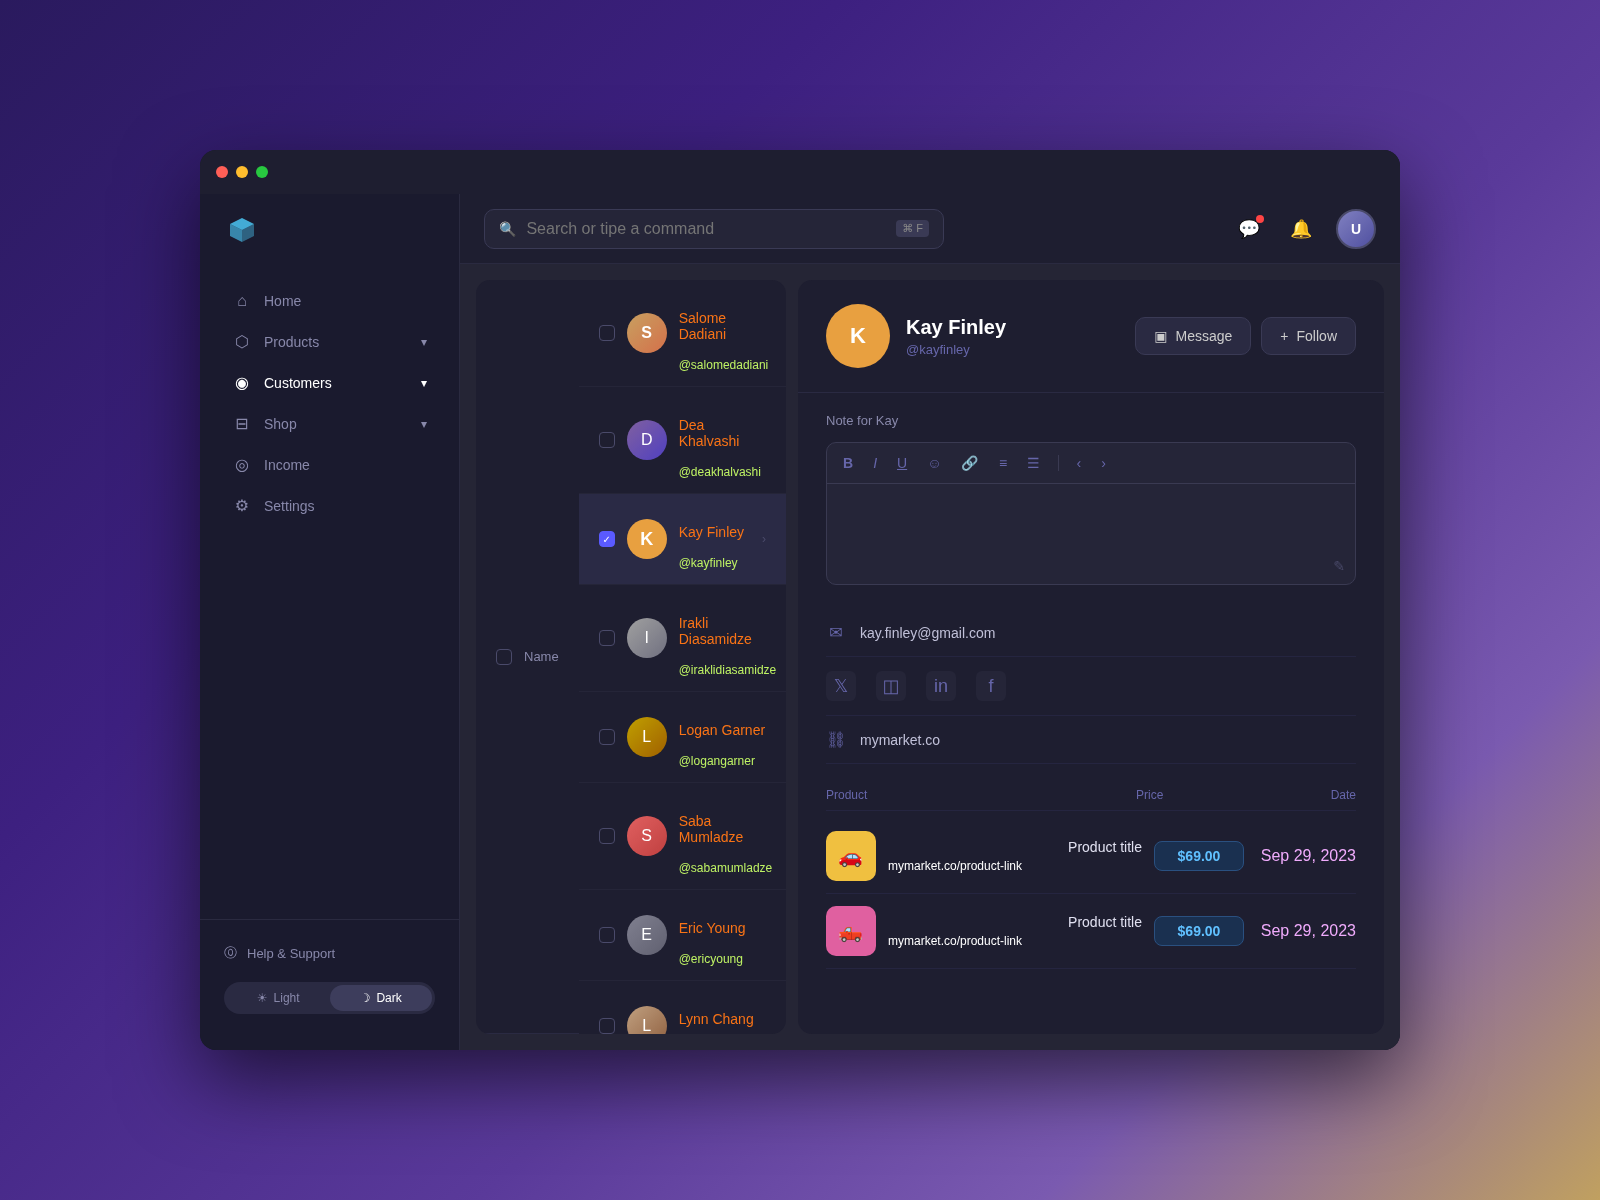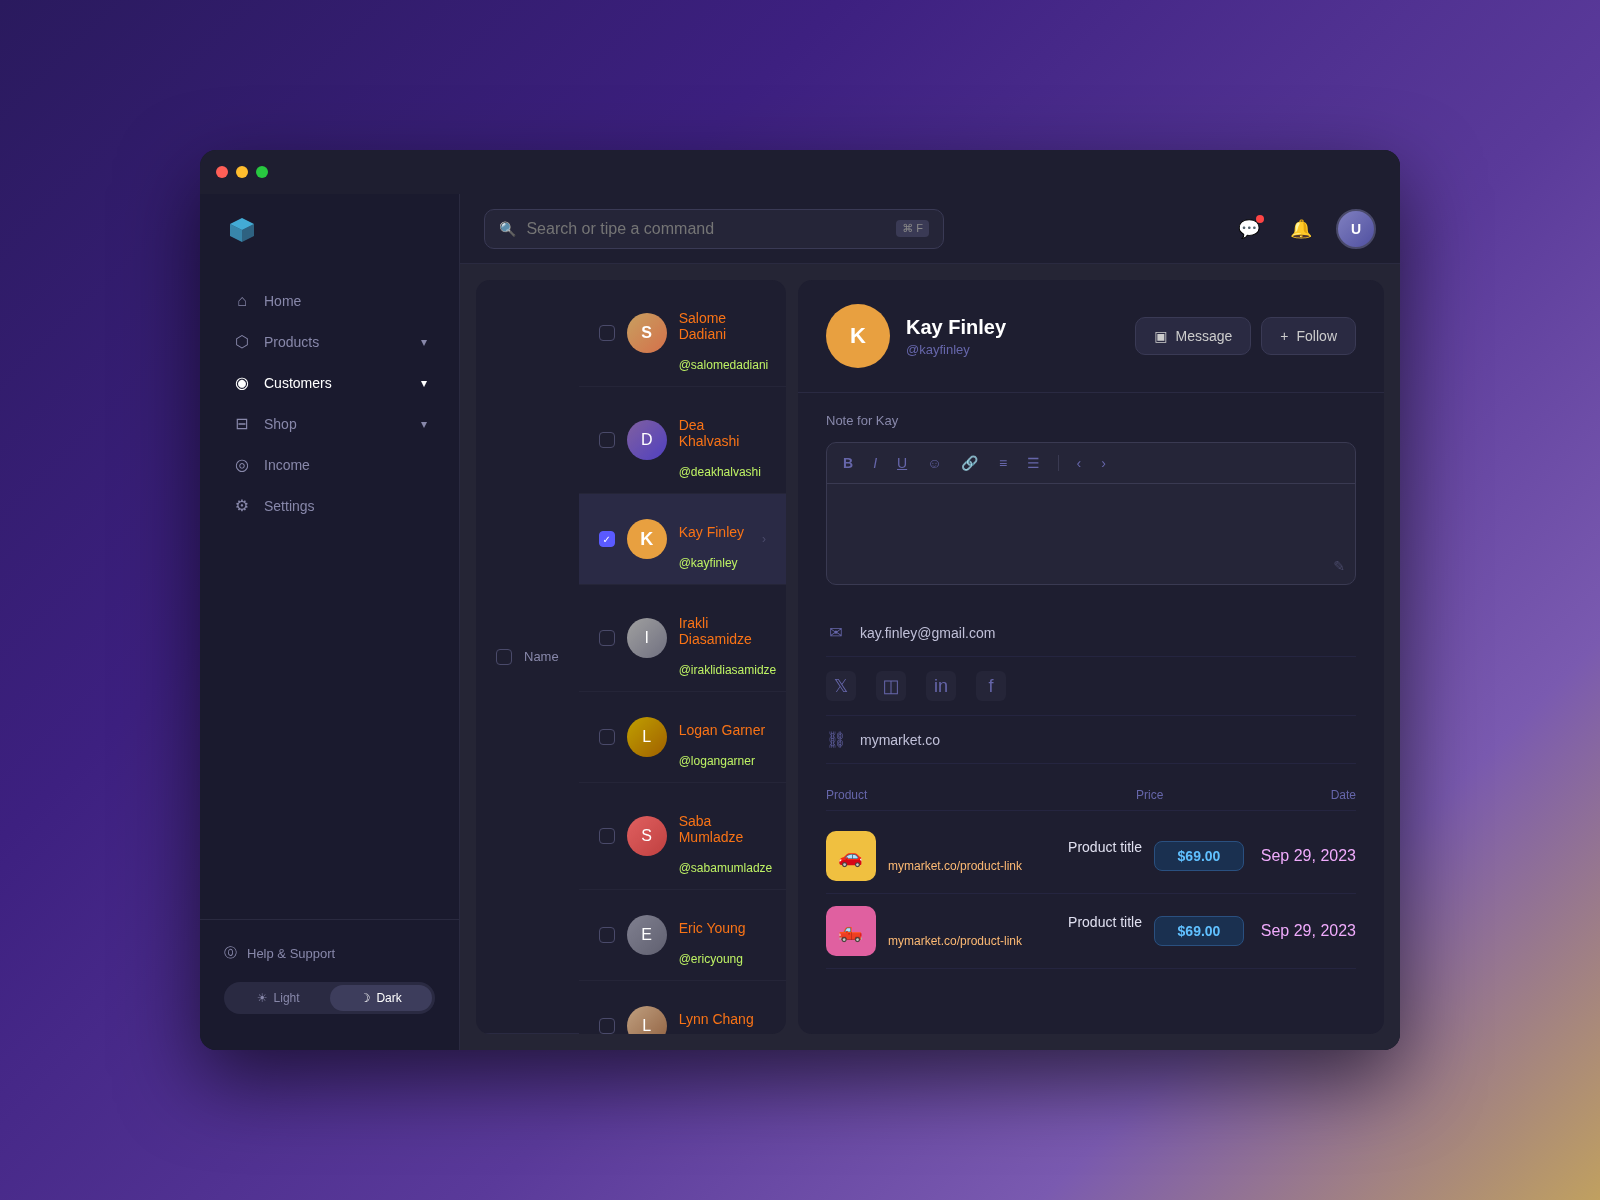--- a/index.html
+++ b/index.html
@@ -469,21 +469,21 @@
       flex-shrink: 0;
       display: flex;
       align-items: center;
       justify-content: center;
       font-size: 20px;
     }
     .product-thumb.yellow { background: #f0c040; }
     .product-thumb.pink { background: #e060a0; }
     .product-info { flex: 1; }
     .product-title { color: #e0e0f0; font-size: 14px; font-weight: 500; text-align: right; }
-    .product-link { color: #fdba74; font-size: 12px; margin-top: 4px; }
+    .product-link { color: #ffffff; font-size: 12px; margin-top: 4px; }
     .price-badge {
       width: 90px;
       padding: 6px 12px;
       background: #1a3050;
       border: 1px solid #2a5080;
       border-radius: 8px;
       color: #60c0ff;
       font-size: 14px;
       font-weight: 600;
       text-align: center;

